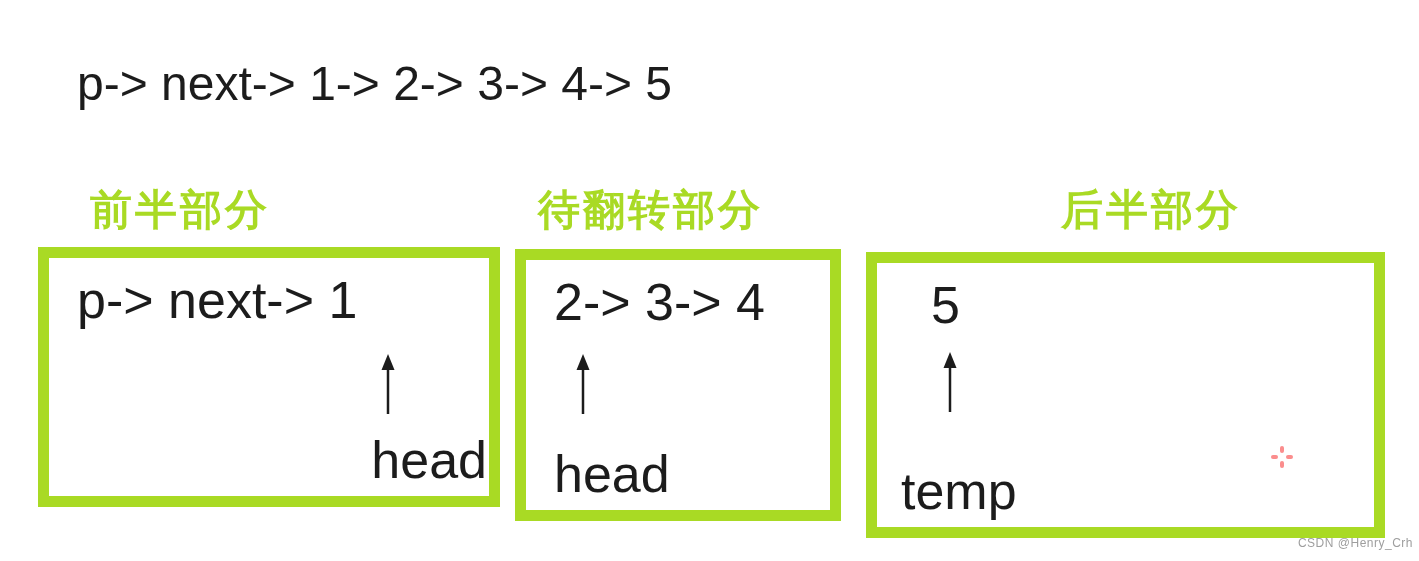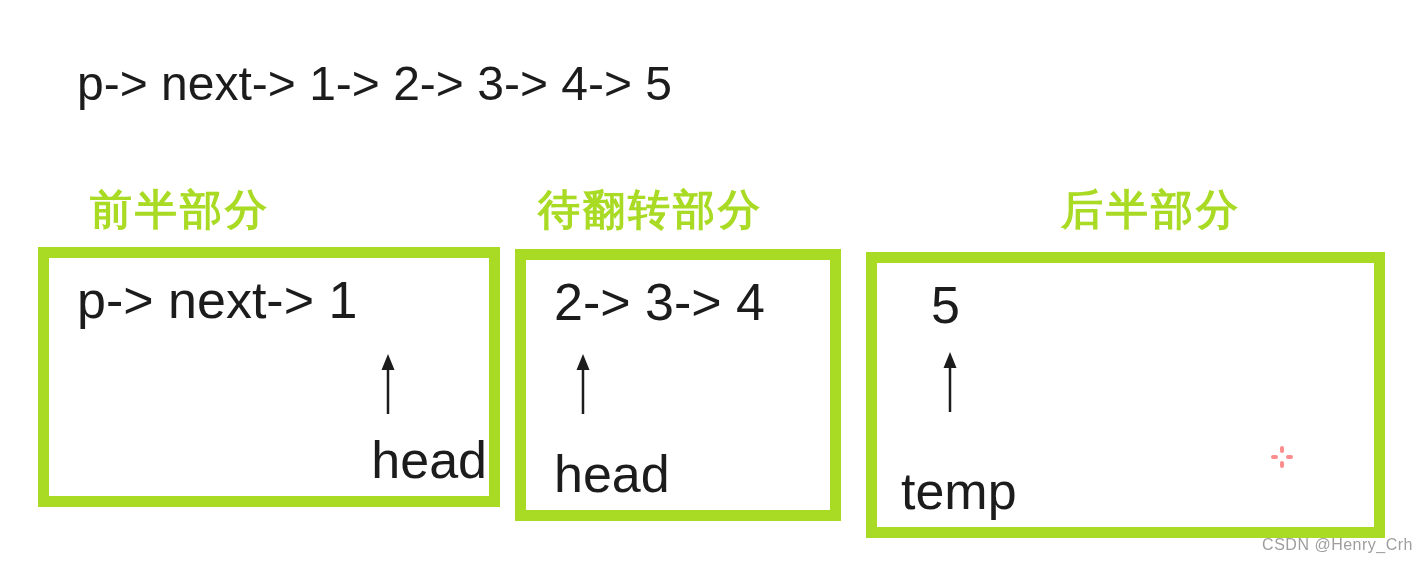--- a/index.html
+++ b/index.html
@@ -67,21 +67,21 @@
   .move-cursor i{
     position:absolute;display:block;background:var(--cursor);border-radius:2px;
   }
   .move-cursor .c-top   {left:9px;top:0;width:4px;height:7px;}
   .move-cursor .c-bottom{left:9px;bottom:0;width:4px;height:7px;}
   .move-cursor .c-left  {left:0;top:9px;width:7px;height:4px;}
   .move-cursor .c-right {right:0;top:9px;width:7px;height:4px;}
   .watermark{
     position:absolute;right:6px;top:536px;
     color:var(--watermark);
-    font-size:16px;font-weight:400;letter-spacing:0.5px;white-space:nowrap;
+    font-size:12px;font-weight:400;letter-spacing:0.5px;white-space:nowrap;
   }
 </style>
 </head>
 <body>
 
 <div class="canvas">
 
   <div class="top-line">p-&gt; next-&gt; 1-&gt; 2-&gt; 3-&gt; 4-&gt; 5</div>
 
   <div class="sec-label label-1">前半部分</div>

